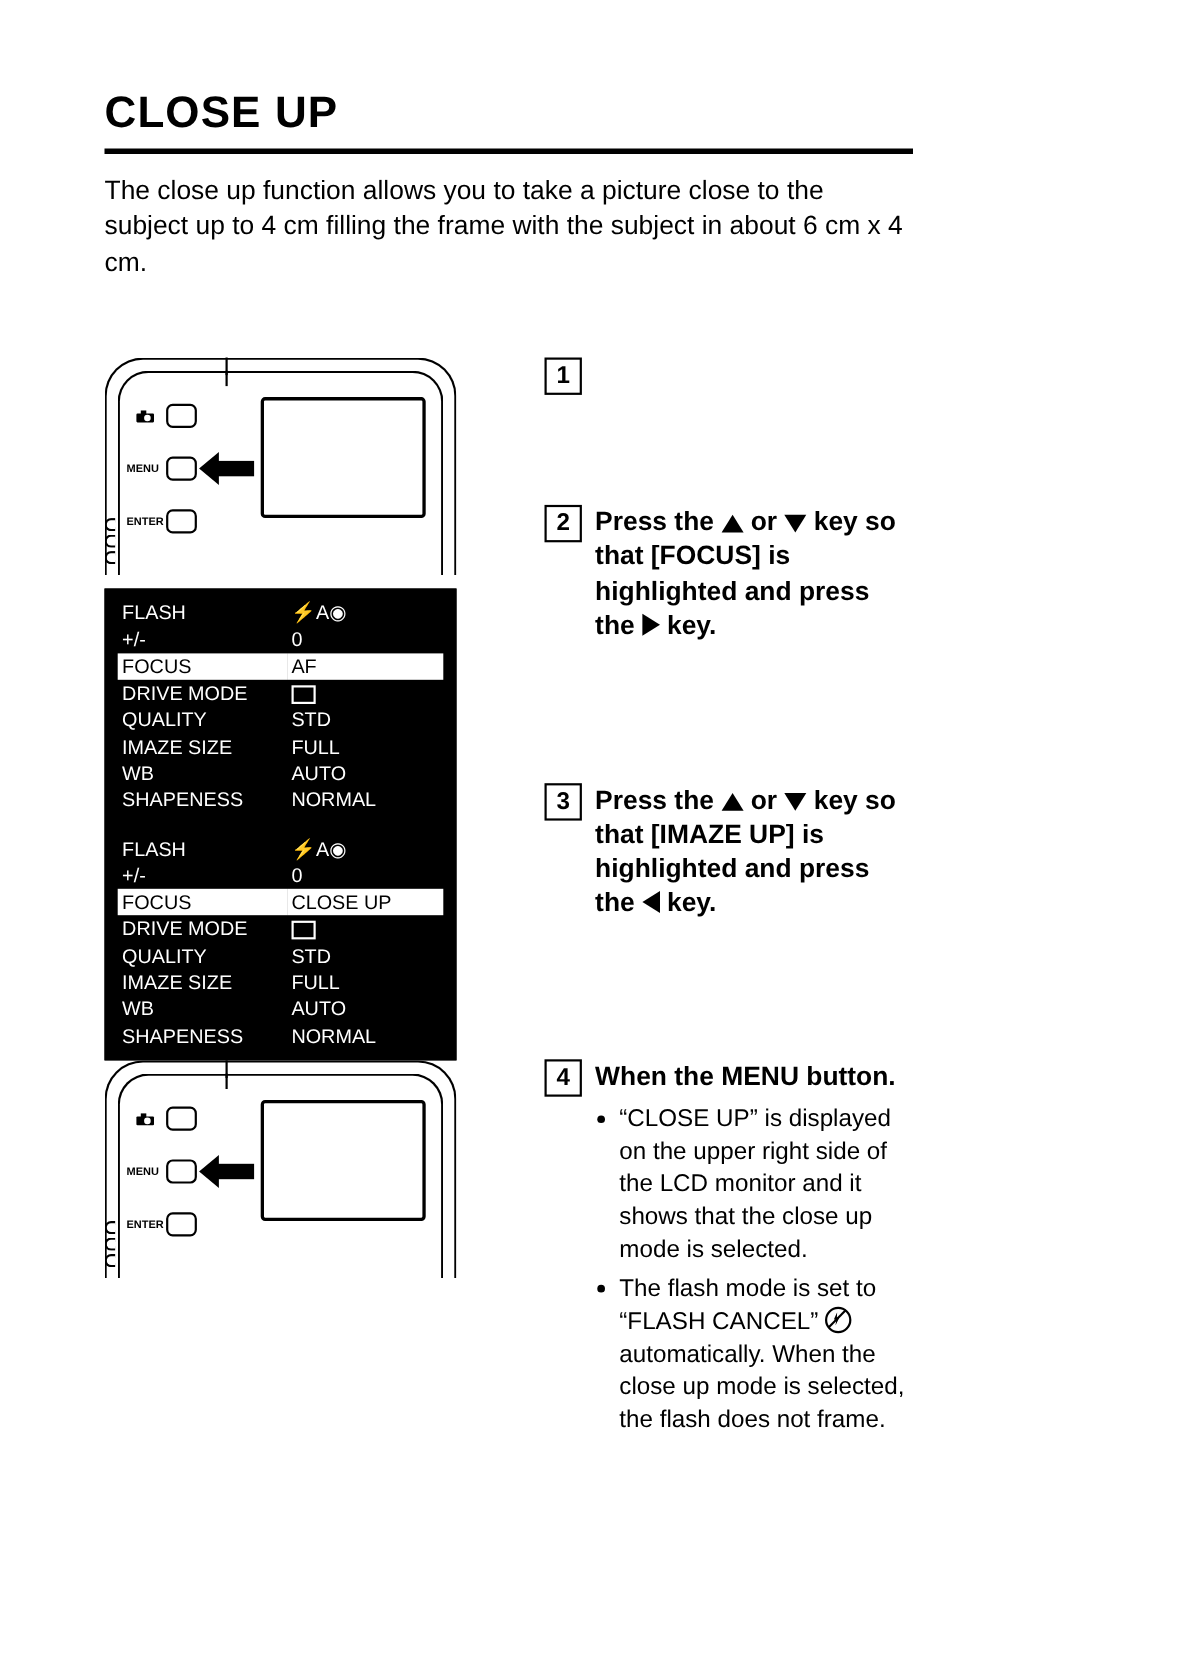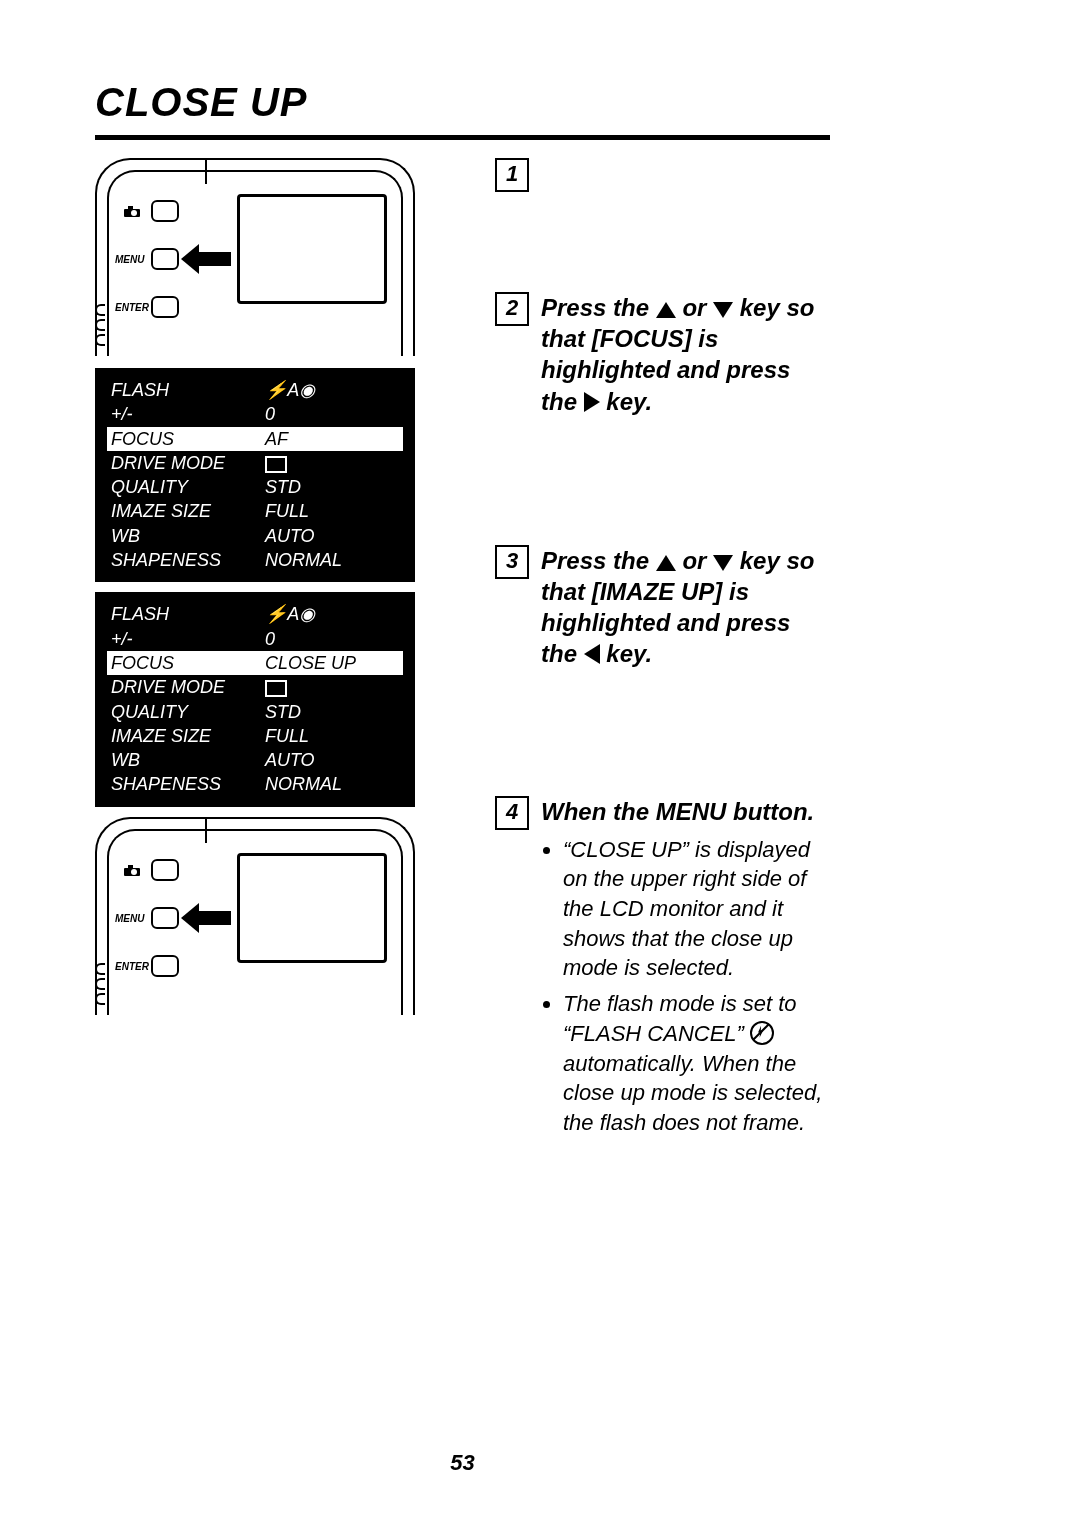--- a/index.html
+++ b/index.html
@@ -8,21 +8,20 @@
     background: #fff;
     font-family: "Helvetica Neue", Helvetica, Arial, sans-serif;
     color: #000;
   }
   .page {
     width: 925px;
     height: 1526px;
     box-sizing: border-box;
     padding: 80px 95px 16px 95px;
     position: relative;
-    font-style: italic;
   }
   .title {
     font-size: 40px;
     font-weight: 800;
     letter-spacing: 1px;
     margin: 0 0 10px 0;
   }
   .title-rule {
     border: none;
     border-top: 5px solid #000;
@@ -149,21 +148,20 @@
     box-sizing:border-box;
   }
   
   .menu {
     background: #000;
     color: #fff;
     border: 2px solid #000;
     padding: 8px 10px;
     width: 320px;
     box-sizing: border-box;
-    margin-bottom: 10px;
     font-size: 18px;
     line-height: 1.35;
   }
   .menu table { border-collapse: collapse; width: 100%; }
   .menu td { padding: 0 4px; vertical-align: middle; }
   .menu td:first-child { width: 52%; }
   .menu .hi td {
     background: #fff;
     color: #000;
   }
@@ -254,20 +252,21 @@
     font-weight: 700;
   }
 </style>
 </head>
 <body>
 
 <div class="page">
 
   <h1 class="title">CLOSE UP</h1>
   <hr class="title-rule">
+  <p class="intro">The close up function allows you to take a picture close to the subject up to 4 cm filling the frame with the subject in about 6 cm x 4 cm.</p>
 
   <div class="cols">
 
     <div class="left">
 
       <div class="cam">
         <div class="cam-outer"></div>
         <div class="cam-inner"></div>
         <div class="cam-notch"></div>
           <div class="cam-notch2"></div>
@@ -459,14 +458,13 @@
               <span class="icon-noflash"></span>
               <span> automatically. When the close up mode is selected, the flash does not frame.</span>
             </li>
           </ul>
         </div>
       </div>
 
     </div>
   </div>
 
-  <div class="page-num">53</div>
 </div>
 
 </body></html>

